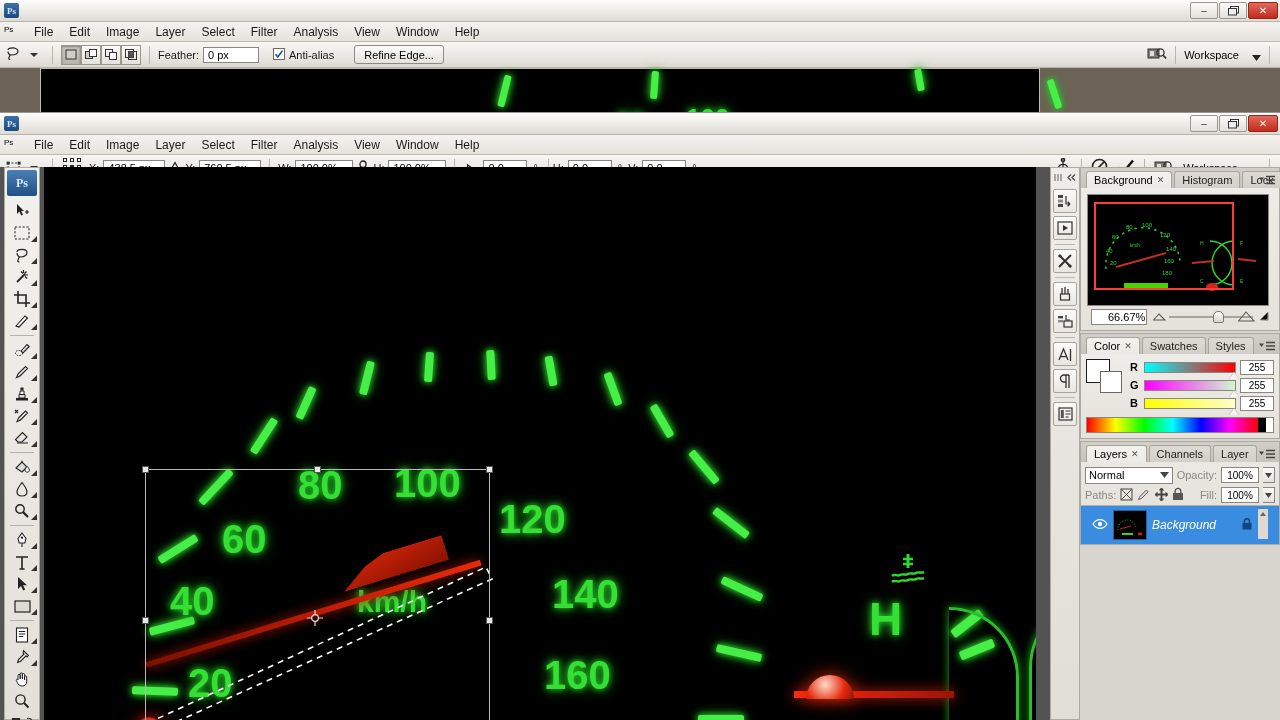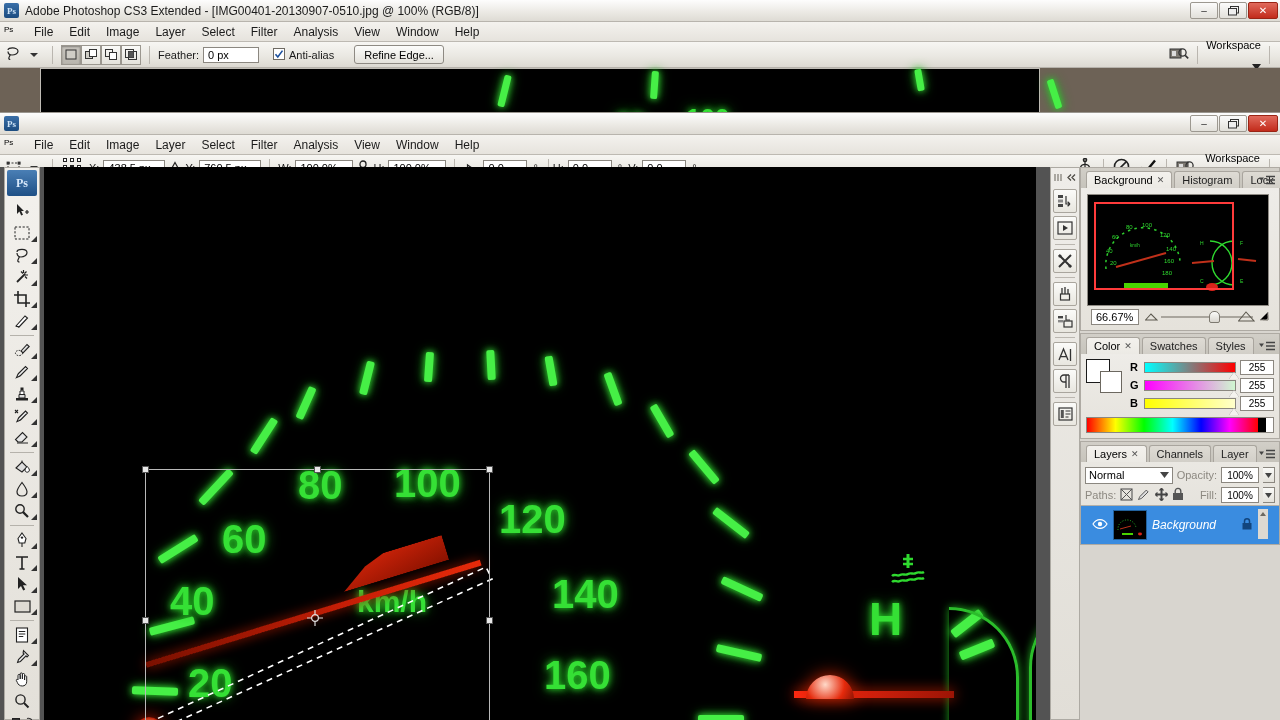--- a/index.html
+++ b/index.html
@@ -62,21 +62,21 @@
     background:linear-gradient(#fafaf8,#e3e1da);
     display:flex;align-items:center;justify-content:center;
   }
   .grpbtn.on{ background:linear-gradient(#c9c6bf,#b8b5ad); box-shadow:inset 0 1px 2px rgba(0,0,0,.35);}
   .refine{
     border:1px solid #8e8a83;border-radius:3px;height:19px;padding:0 9px;
     background:linear-gradient(#fcfcfb,#e4e2db);
     display:flex;align-items:center;font-size:11px;
   }
   .ws {
-    display:flex;align-items:flex-end;gap:13px;font-size:11px;flex-direction:column;
+    display:flex;align-items:flex-end;gap:13px;font-size:11px;
   }
 
   
   #win1 { left:0; top:0; width:1280px; height:720px; }
   #win1-canvas {
     position:absolute; left:0; top:68px; width:1280px; height:652px;
     background:#6d6256;
   }
   #win1-doc{
     position:absolute;left:40px;top:0px;width:1000px;height:60px;
@@ -128,22 +128,22 @@
          border:1px solid #a9a59e;border-bottom:none;border-radius:3px 3px 0 0;
          background:linear-gradient(#dedbd4,#d2cfc8); color:#222; margin-right:2px;}
   .ptab.act{ background:linear-gradient(#f3f1ed,#eceae5); color:#000;}
   .ptab .x{ margin-left:4px;font-size:9px;color:#555;}
   .pmenu{ position:absolute; right:4px; bottom:2px; display:flex;align-items:center;gap:2px;}
   .pbody{ padding:5px; background:linear-gradient(#eeece8,#e5e2db);}
 
   .navthumb{ width:182px;height:112px;background:#000;border:1px solid #8e8a83;position:relative;}
   .navview{ position:absolute;left:6px;top:7px;width:140px;height:88px;border:2px solid #ff3b3b;}
   .navbar{ height:22px;display:flex;align-items:center;padding:0 4px;gap:6px;}
-  .zoomfld{ width:48px;height:16px;background:#fff;border:1px solid #8b8780;font-size:11px;
-            display:flex;align-items:center;padding-left:4px;}
+  .zoomfld{ width:56px;height:16px;background:#fff;border:1px solid #8b8780;font-size:11px;
+            display:flex;align-items:center;padding-left:16px;}
   .slider{ flex:1;height:16px;position:relative;display:flex;align-items:center;}
   .slider .track{position:absolute;left:16px;right:16px;height:2px;background:#a9a59d;}
   .slider .knob{position:absolute;left:52%;width:11px;height:12px;
                 background:linear-gradient(#fbfbf9,#d9d6cf);border:1px solid #7d7970;border-radius:5px 5px 2px 2px;}
 
   
   .swatchbox{position:relative;width:36px;height:34px;}
   .sw-fg{position:absolute;left:0;top:0;width:24px;height:24px;background:#fff;border:1px solid #1a1a1a;}
   .sw-bg{position:absolute;left:14px;top:12px;width:22px;height:22px;background:#fff;border:1px solid #6c6860;}
   .chrow{display:flex;align-items:center;gap:4px;height:16px;margin-bottom:2px;}
@@ -179,21 +179,20 @@
 </style>
 </head>
 <body>
 
 <div class="win" id="win1">
 
   <div class="titlebar">
     <div class="ps-mini">
       <span>Ps</span>
     </div>
-    <div class="title-text">Adobe Photoshop CS3 Extended - [IMG00401-20130907-0510.jpg @ 100% (RGB/8)]</div>
     <div class="wbtns">
       <div class="wbtn">–</div>
       <div class="wbtn">
         <svg width="11" height="10" viewBox="0 0 11 10">
             <rect x="2.5" y="0.5" width="8" height="6.5" fill="none" stroke="#333"></rect>
             <rect x="0.5" y="2.5" width="8" height="6.5" fill="#eee" stroke="#333"></rect>
           </svg>
       </div>
       <div class="wbtn close">✕</div>
     </div>

